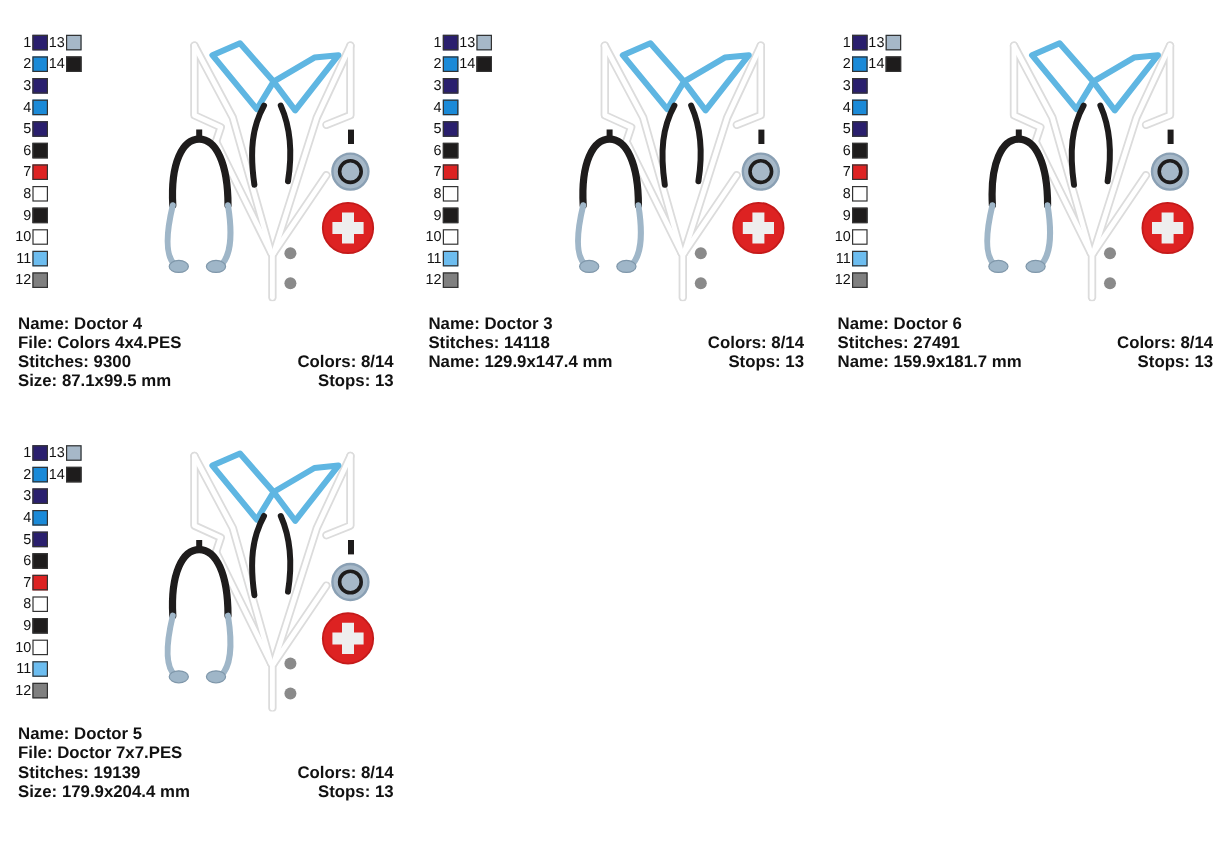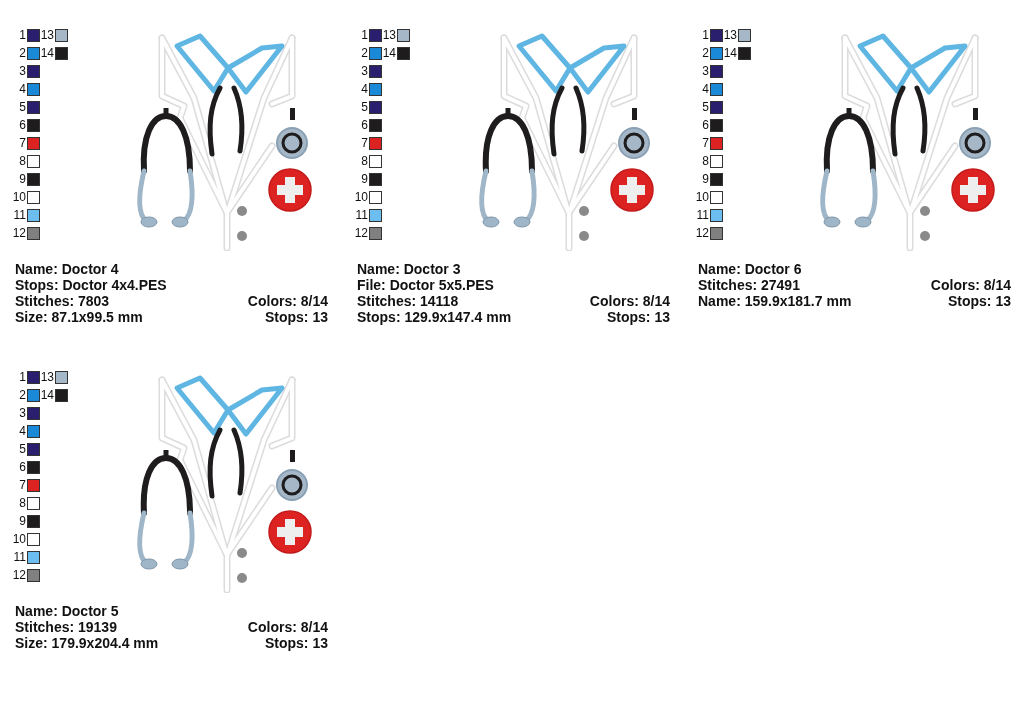--- a/index.html
+++ b/index.html
@@ -119,22 +119,22 @@
       <circle cx="170" cy="117" r="9" fill="#a6b8c8" stroke="#1e1c1c" stroke-width="3"></circle>
 
       <circle cx="168" cy="164" r="21" fill="#dd2222" stroke="#c41a1a" stroke-width="1.5"></circle>
       <path d="M163 151 h10 v8 h8 v10 h-8 v8 h-10 v-8 h-8 v-10 h8 z" fill="#eeeeee"></path>
 
       <circle cx="120" cy="185" r="5" fill="#8a8a8a"></circle>
       <circle cx="120" cy="210" r="5" fill="#8a8a8a"></circle>
     </svg>
     <div class="info">
       <div class="info-line"><span>Name: Doctor 4</span></div>
-      <div class="info-line"><span>Stops: Doctor 4x4.PES</span></div>
-      <div class="info-line"><span>Stitches: 7803</span><span class="info-right">Colors: 8/14</span></div>
+      <div class="info-line"><span>File: Colors 4x4.PES</span></div>
+      <div class="info-line"><span>Stitches: 9300</span><span class="info-right">Colors: 8/14</span></div>
       <div class="info-line"><span>Size: 87.1x99.5 mm</span><span class="info-right">Stops: 13</span></div>
     </div>
   </div>
 
   <div class="card" style="left: 352px; top: 28px;">
     <div class="palette">
         <div class="sw-row" style="left: 0px; top: 0px;">
           <span class="sw-num">1</span>
           <span class="sw-box" style="background: rgb(42, 31, 110);"></span>
         </div>
@@ -232,23 +232,22 @@
       <circle cx="170" cy="117" r="9" fill="#a6b8c8" stroke="#1e1c1c" stroke-width="3"></circle>
 
       <circle cx="168" cy="164" r="21" fill="#dd2222" stroke="#c41a1a" stroke-width="1.5"></circle>
       <path d="M163 151 h10 v8 h8 v10 h-8 v8 h-10 v-8 h-8 v-10 h8 z" fill="#eeeeee"></path>
 
       <circle cx="120" cy="185" r="5" fill="#8a8a8a"></circle>
       <circle cx="120" cy="210" r="5" fill="#8a8a8a"></circle>
     </svg>
     <div class="info">
       <div class="info-line"><span>Name: Doctor 3</span></div>
-      <div class="info-line"><span>File: Doctor 5x5.PES</span></div>
       <div class="info-line"><span>Stitches: 14118</span><span class="info-right">Colors: 8/14</span></div>
-      <div class="info-line"><span>Stops: 129.9x147.4 mm</span><span class="info-right">Stops: 13</span></div>
+      <div class="info-line"><span>Name: 129.9x147.4 mm</span><span class="info-right">Stops: 13</span></div>
     </div>
   </div>
 
   <div class="card" style="left: 693px; top: 28px;">
     <div class="palette">
         <div class="sw-row" style="left: 0px; top: 0px;">
           <span class="sw-num">1</span>
           <span class="sw-box" style="background: rgb(42, 31, 110);"></span>
         </div>
         <div class="sw-row" style="left: 0px; top: 18px;">
@@ -457,17 +456,18 @@
       <circle cx="170" cy="117" r="9" fill="#a6b8c8" stroke="#1e1c1c" stroke-width="3"></circle>
 
       <circle cx="168" cy="164" r="21" fill="#dd2222" stroke="#c41a1a" stroke-width="1.5"></circle>
       <path d="M163 151 h10 v8 h8 v10 h-8 v8 h-10 v-8 h-8 v-10 h8 z" fill="#eeeeee"></path>
 
       <circle cx="120" cy="185" r="5" fill="#8a8a8a"></circle>
       <circle cx="120" cy="210" r="5" fill="#8a8a8a"></circle>
     </svg>
     <div class="info">
       <div class="info-line"><span>Name: Doctor 5</span></div>
+      <div class="info-line"><span>File: Doctor 7x7.PES</span></div>
       <div class="info-line"><span>Stitches: 19139</span><span class="info-right">Colors: 8/14</span></div>
       <div class="info-line"><span>Size: 179.9x204.4 mm</span><span class="info-right">Stops: 13</span></div>
     </div>
   </div>
 </div>
 
 </body></html>

